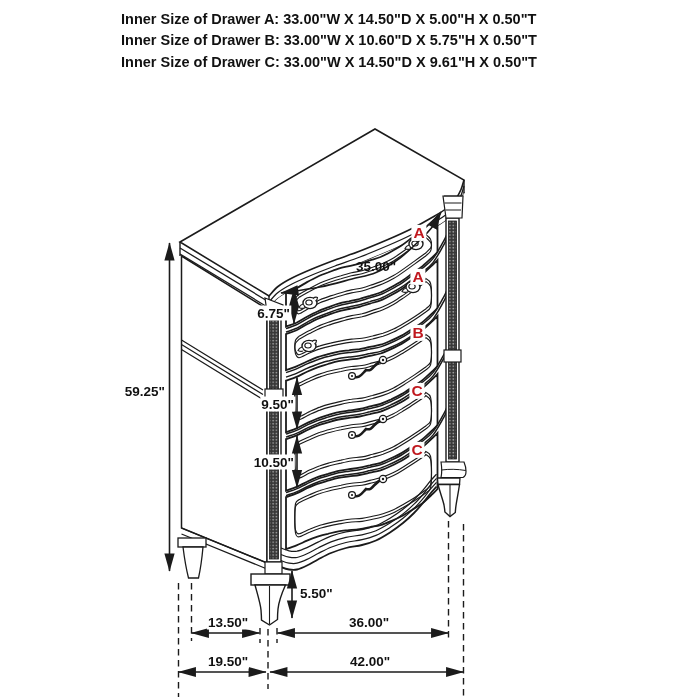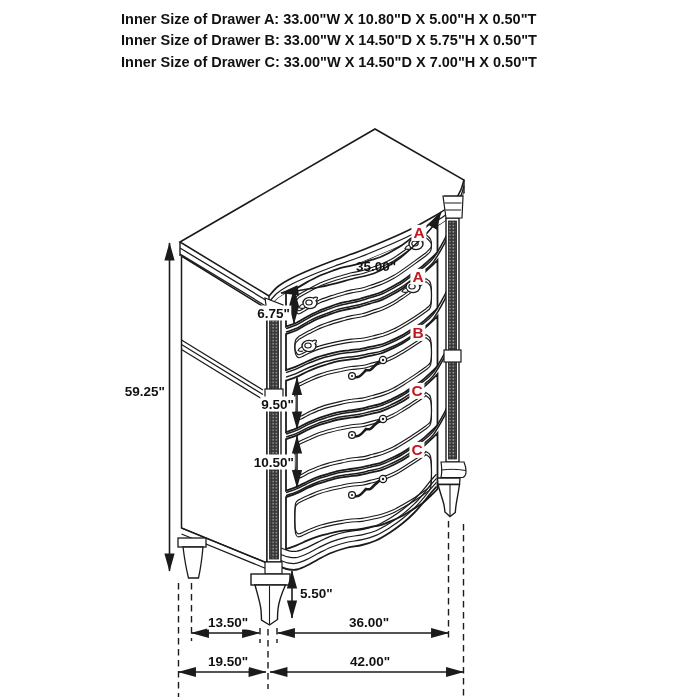--- a/index.html
+++ b/index.html
@@ -170,23 +170,23 @@
 <line x1="191.5" y1="583" x2="191.5" y2="641"></line>
 <line x1="260" y1="628" x2="260" y2="643"></line>
 <line x1="268" y1="629" x2="268" y2="689"></line>
 <line x1="277" y1="628" x2="277" y2="643"></line>
 <line x1="448.5" y1="521" x2="448.5" y2="641"></line>
 <line x1="463.5" y1="524" x2="463.5" y2="697"></line>
 </g>
 </svg>
 
 <div class="hdr">
-  <div class="hl">Inner Size of Drawer A: 33.00"W X 10.80"D X 5.00"H X 0.50"T</div>
-  <div class="hl">Inner Size of Drawer B: 33.00"W X 14.50"D X 5.75"H X 0.50"T</div>
-  <div class="hl">Inner Size of Drawer C: 33.00"W X 14.50"D X 7.00"H X 0.50"T</div>
+  <div class="hl">Inner Size of Drawer A: 33.00"W X 14.50"D X 5.00"H X 0.50"T</div>
+  <div class="hl">Inner Size of Drawer B: 33.00"W X 10.60"D X 5.75"H X 0.50"T</div>
+  <div class="hl">Inner Size of Drawer C: 33.00"W X 14.50"D X 9.61"H X 0.50"T</div>
 </div>
 <div class="dim ra" style="left:166px;top:391px">59.25"</div>
 <div class="dim cc nobg" style="left:376px;top:266px">35.00"</div>
 <div class="dim ra" style="left:291px;top:313px">6.75"</div>
 <div class="dim ra" style="left:295px;top:404px">9.50"</div>
 <div class="dim ra" style="left:295px;top:462px">10.50"</div>
 <div class="dim la" style="left:299px;top:593px">5.50"</div>
 <div class="dim cc" style="left:228px;top:622px">13.50"</div>
 <div class="dim cc" style="left:369px;top:622px">36.00"</div>
 <div class="dim cc" style="left:228px;top:661px">19.50"</div>

